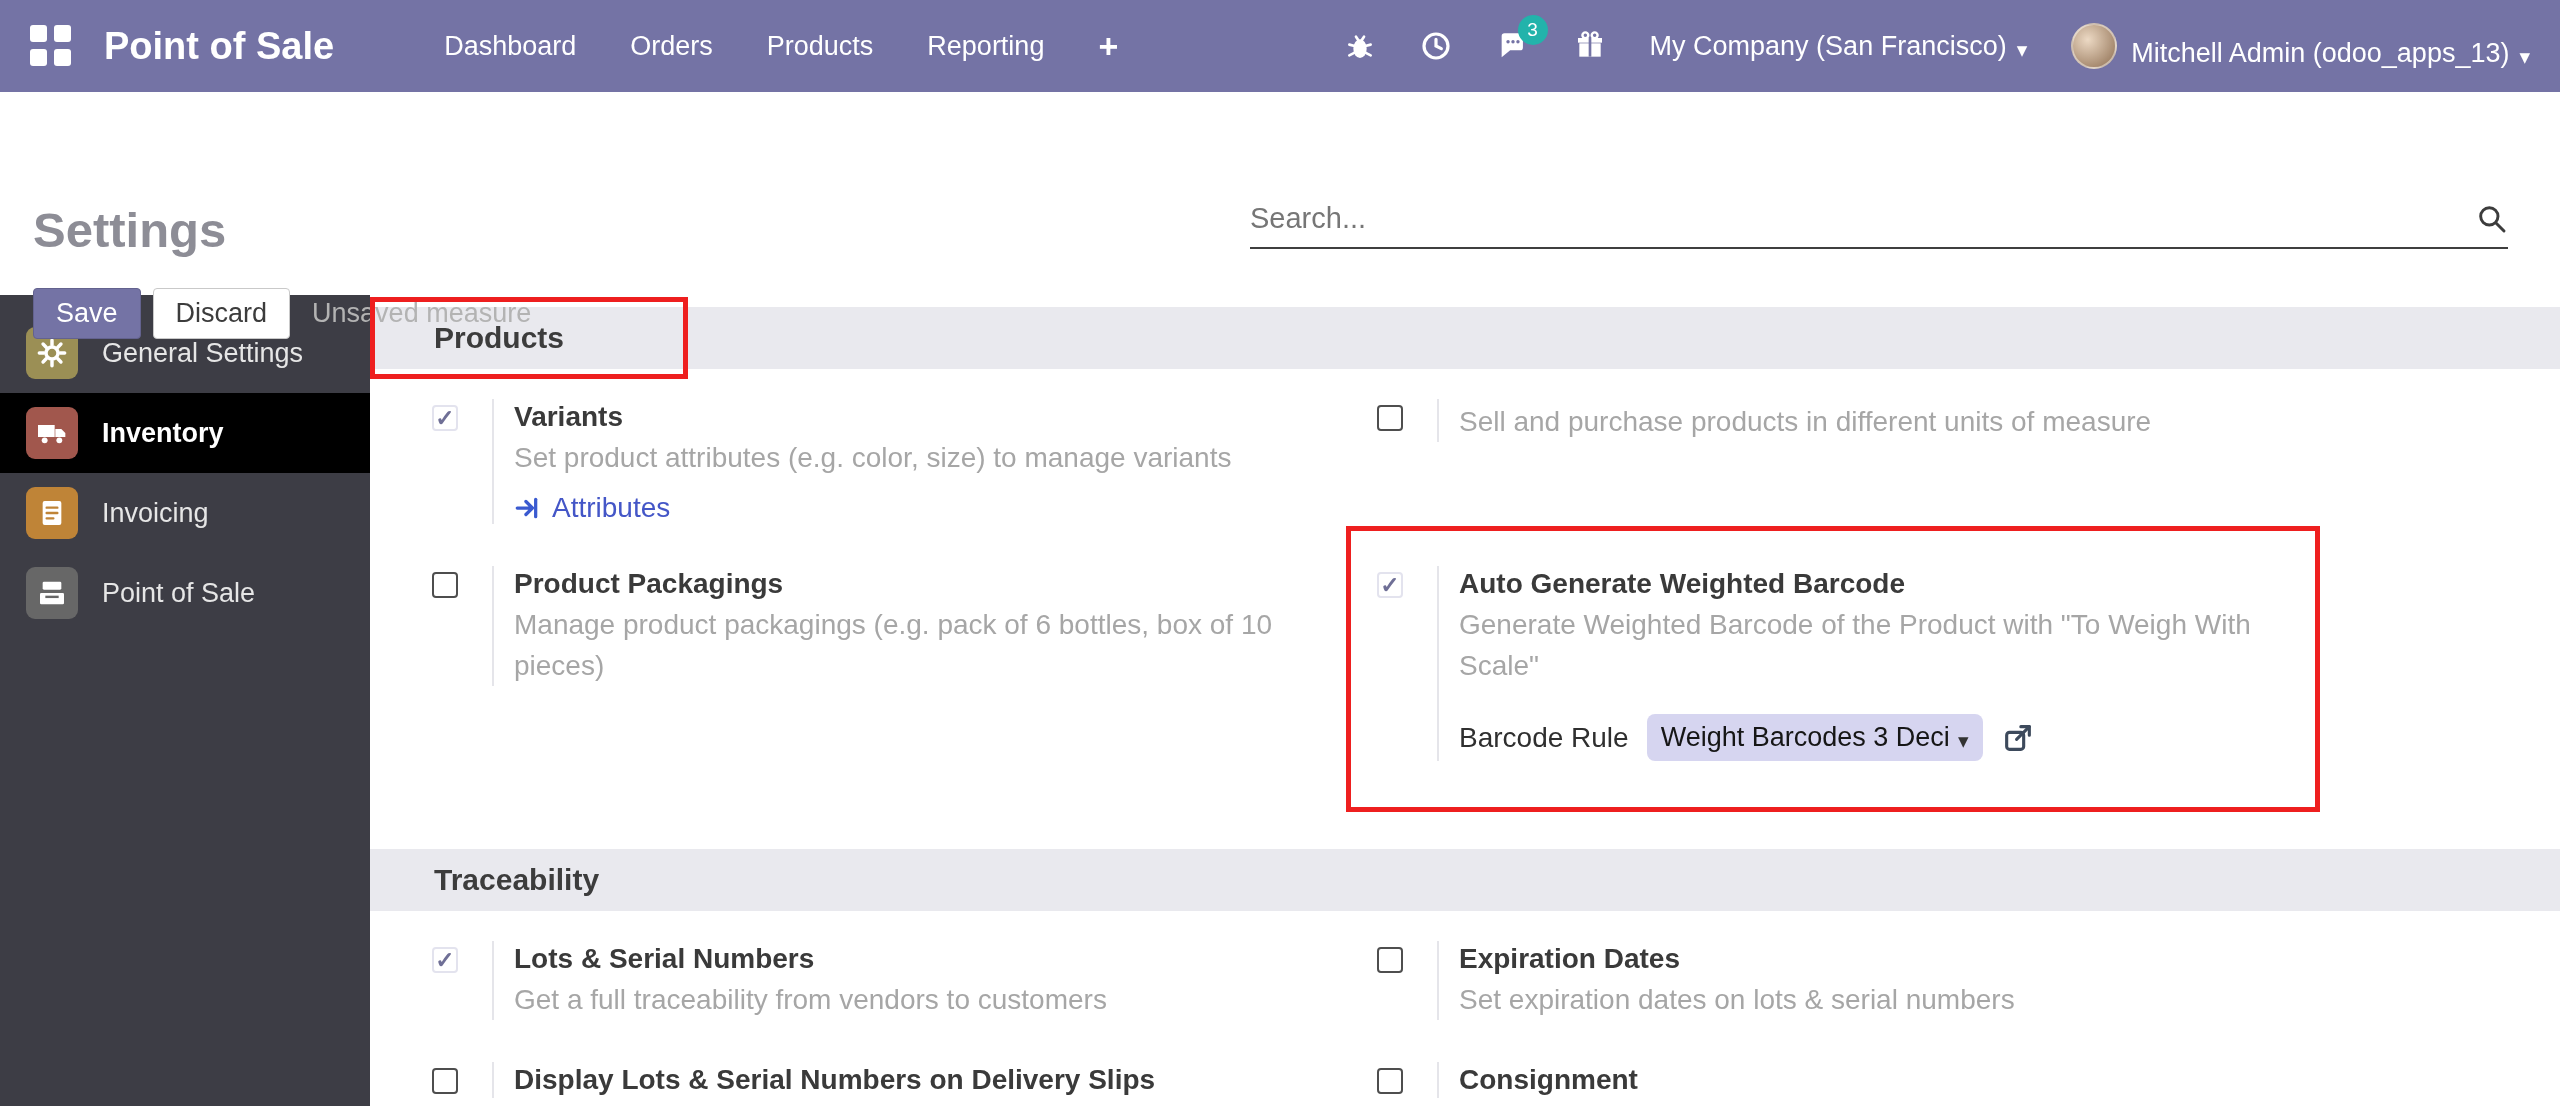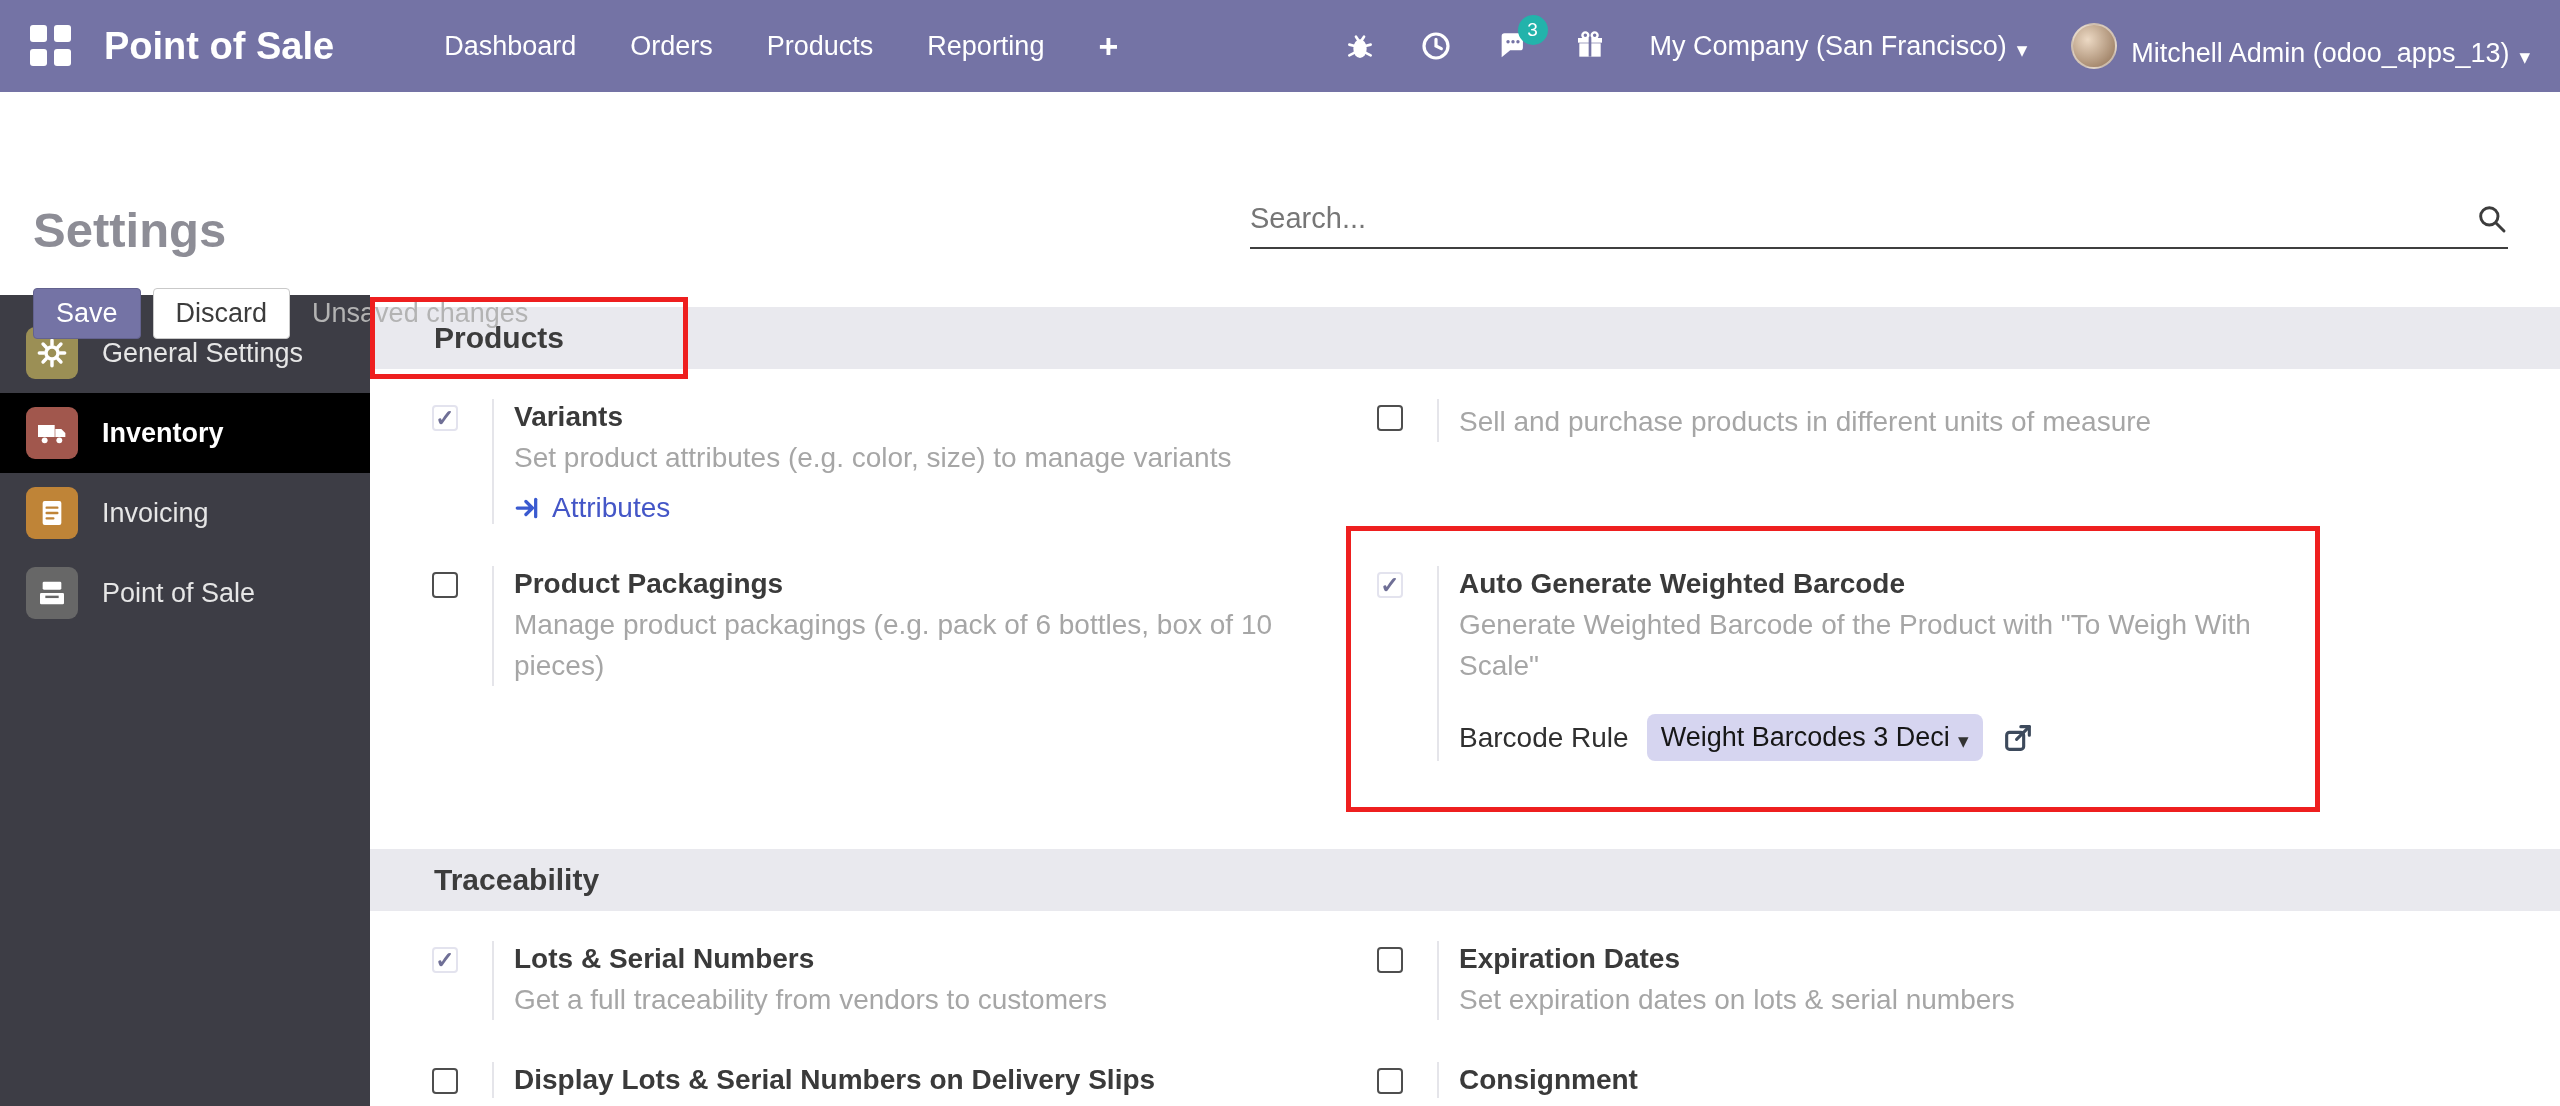--- a/index.html
+++ b/index.html
@@ -136,21 +136,21 @@
       <span class="caret">▾</span>
     </span>
   </div>
 </div>
 
 <div class="control-panel">
   <div class="page-title">Settings</div>
   <div class="btn-row">
     <button class="btn btn-save">Save</button>
     <button class="btn btn-discard">Discard</button>
-    <span class="unsaved">Unsaved changes</span>
+    <span class="unsaved">Unsaved measure</span>
   </div>
   <div class="search-box">
     <input class="search-input" type="text" placeholder="Search..." style="">
     <span style="display:flex;">
       <svg width="32" height="32" viewBox="0 0 24 24" fill="none" stroke="#3c3c3c" stroke-width="2.2" stroke-linecap="round">
         <circle cx="10" cy="10" r="6.5"></circle>
         <path d="M15 15l6 6"></path>
       </svg>
     </span>
   </div>

